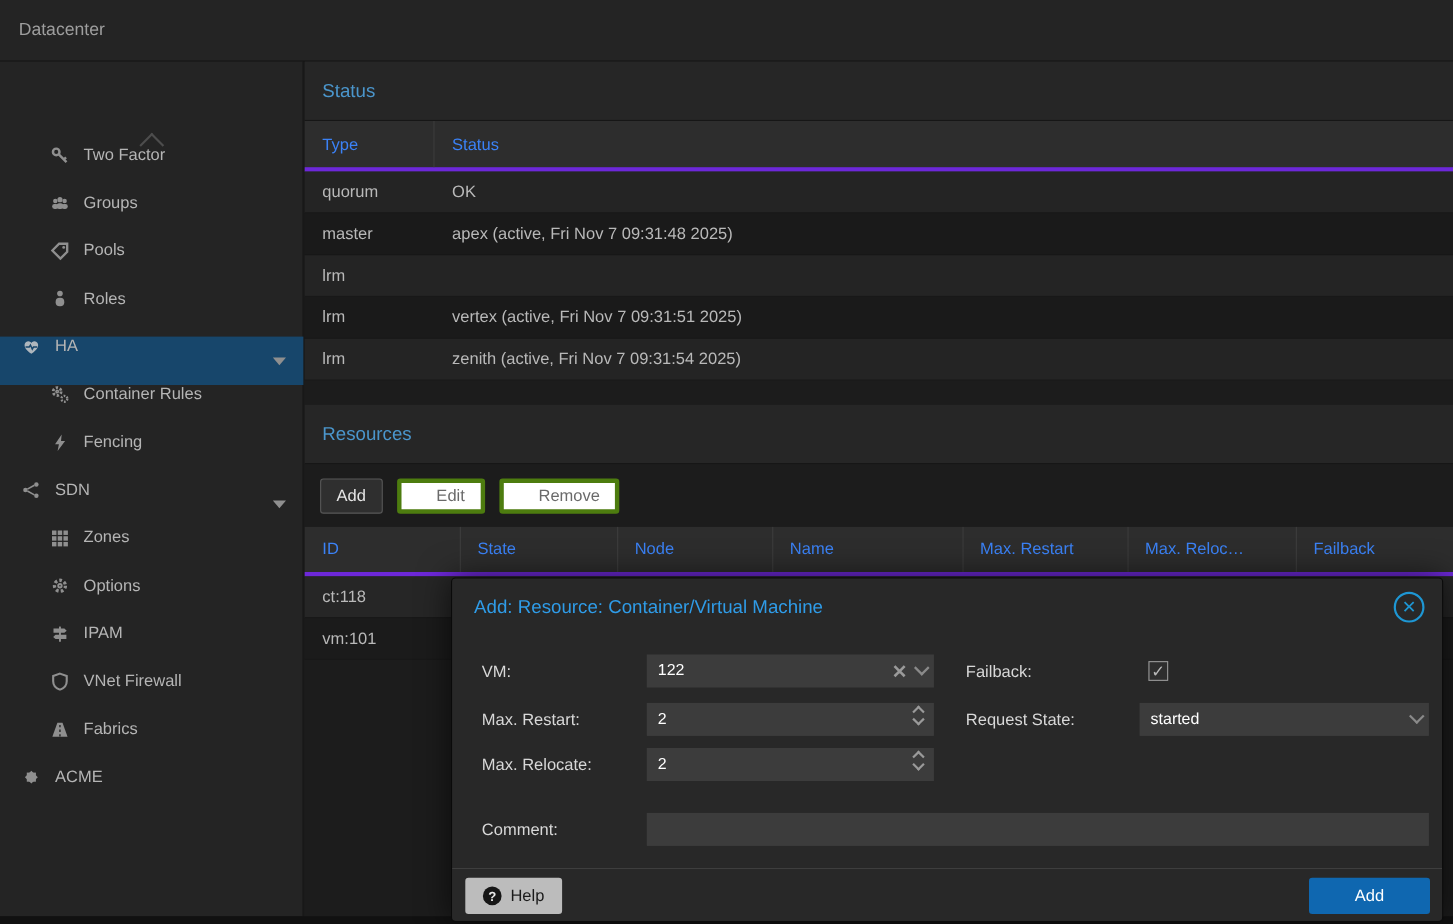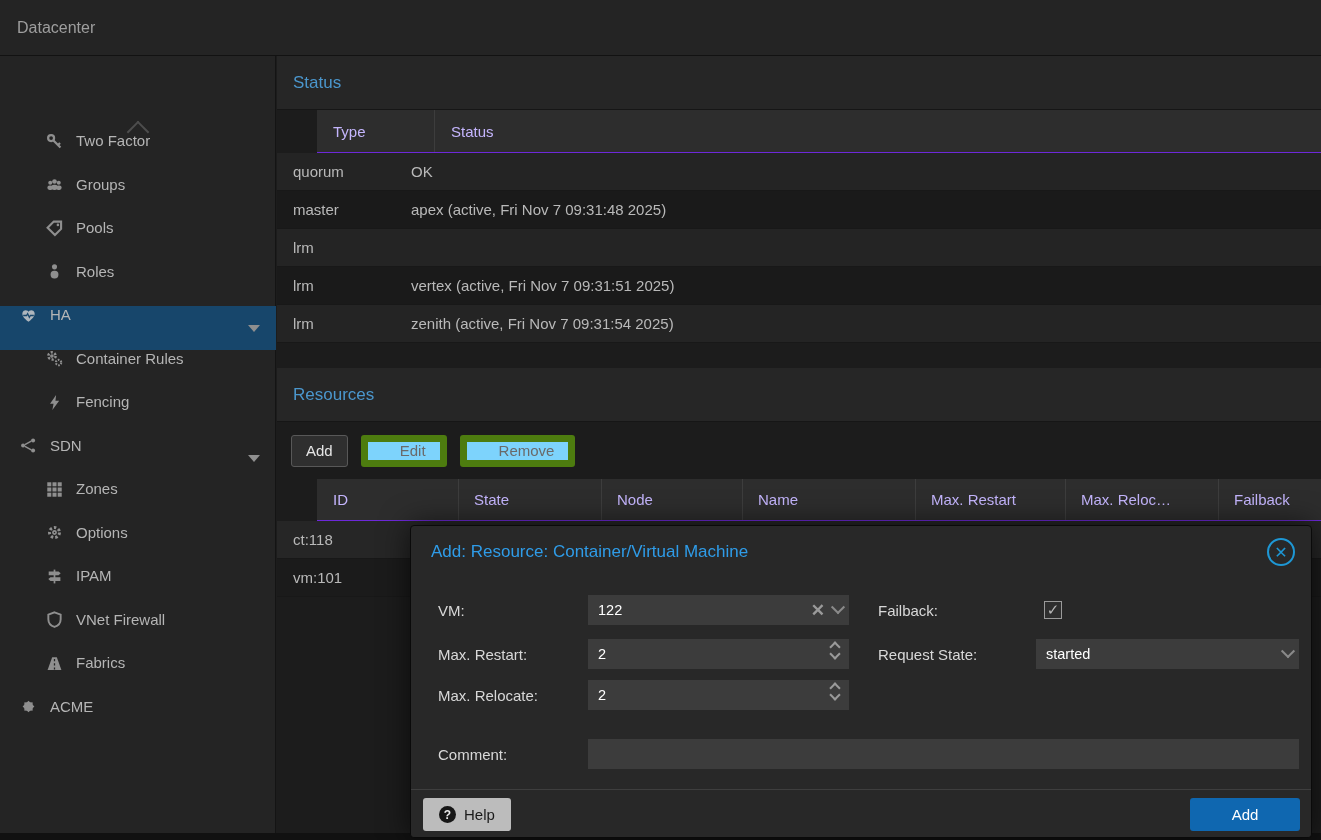--- a/index.html
+++ b/index.html
@@ -56,36 +56,36 @@
   .nav-icon svg { width:17px; height:17px; }
   
   #content { position:absolute; left:277px; top:56px; width:1044px; height:784px; background:#1c1c1c; }
   .panel-title {
     height:54px; background:#262626; display:flex; align-items:center;
     padding-left:16px; color:#4b96cc; font-size:17px;
     border-bottom:1px solid #161616;
   }
   #resources-title { position:absolute; left:0; top:312px; width:1044px; }
   
-  .tbl-header { background:#2d2d2d; border-bottom:1px solid #6d28d9; color:#c4b5fd;margin-left:40px; }
+  .tbl-header { background:#2d2d2d; border-bottom:4px solid #6d28d9; color:#3b82f6; }
   .status-grid { display:grid; grid-template-columns:118px 1fr; }
   .status-grid > div { height:42px; display:flex; align-items:center; padding-left:16px; }
   .status-grid.tbl-header > div:first-child { border-right:1px solid #3d3d3d; }
   .status-row { display:grid; grid-template-columns:118px 1fr; border-bottom:1px solid #181818; }
   .status-row > div { height:37px; display:flex; align-items:center; padding-left:16px; }
   .status-row:nth-child(odd) { background:#242424; }
   .status-row:nth-child(even) { background:#1a1a1a; }
   
   #res-toolbar { position:absolute; left:0; top:366px; width:1044px; height:57px; display:flex; align-items:center; padding-left:14px; gap:13px; }
   .tb-btn {
     height:32px; padding:0 14px; border-radius:3px; font-size:15px;
     display:flex; align-items:center; justify-content:center; cursor:pointer;
   }
   .tb-btn.enabled { border:1px solid #585858; background:#2f2f2f; color:#e6e6e6; }
-  .tb-btn.disabled { border:7px solid #4d7c0f; background:#7dd3fc; color:#6a6a6a;padding-left:32px; }
+  .tb-btn.disabled { border:4px solid #4d7c0f; background:#ffffff; color:#6a6a6a;padding-left:32px; }
   
   #res-table { position:absolute; left:0; top:423px; width:1044px; }
   .res-grid { display:grid; grid-template-columns:142px 143px 141px 173px 150px 153px 1fr; }
   .res-grid.tbl-header > div { height:41px; display:flex; align-items:center; padding-left:15px; border-right:1px solid #3d3d3d; }
   .res-grid.tbl-header > div:first-child { padding-left:16px; }
   .res-grid.tbl-header > div:last-child { border-right:none; }
   .res-row { display:grid; grid-template-columns:142px 1fr; border-bottom:1px solid #181818; }
   .res-row > div { height:37px; display:flex; align-items:center; padding-left:16px; }
   .res-row:nth-child(odd) { background:#262626; }
   .res-row:nth-child(even) { background:#1b1b1b; }

